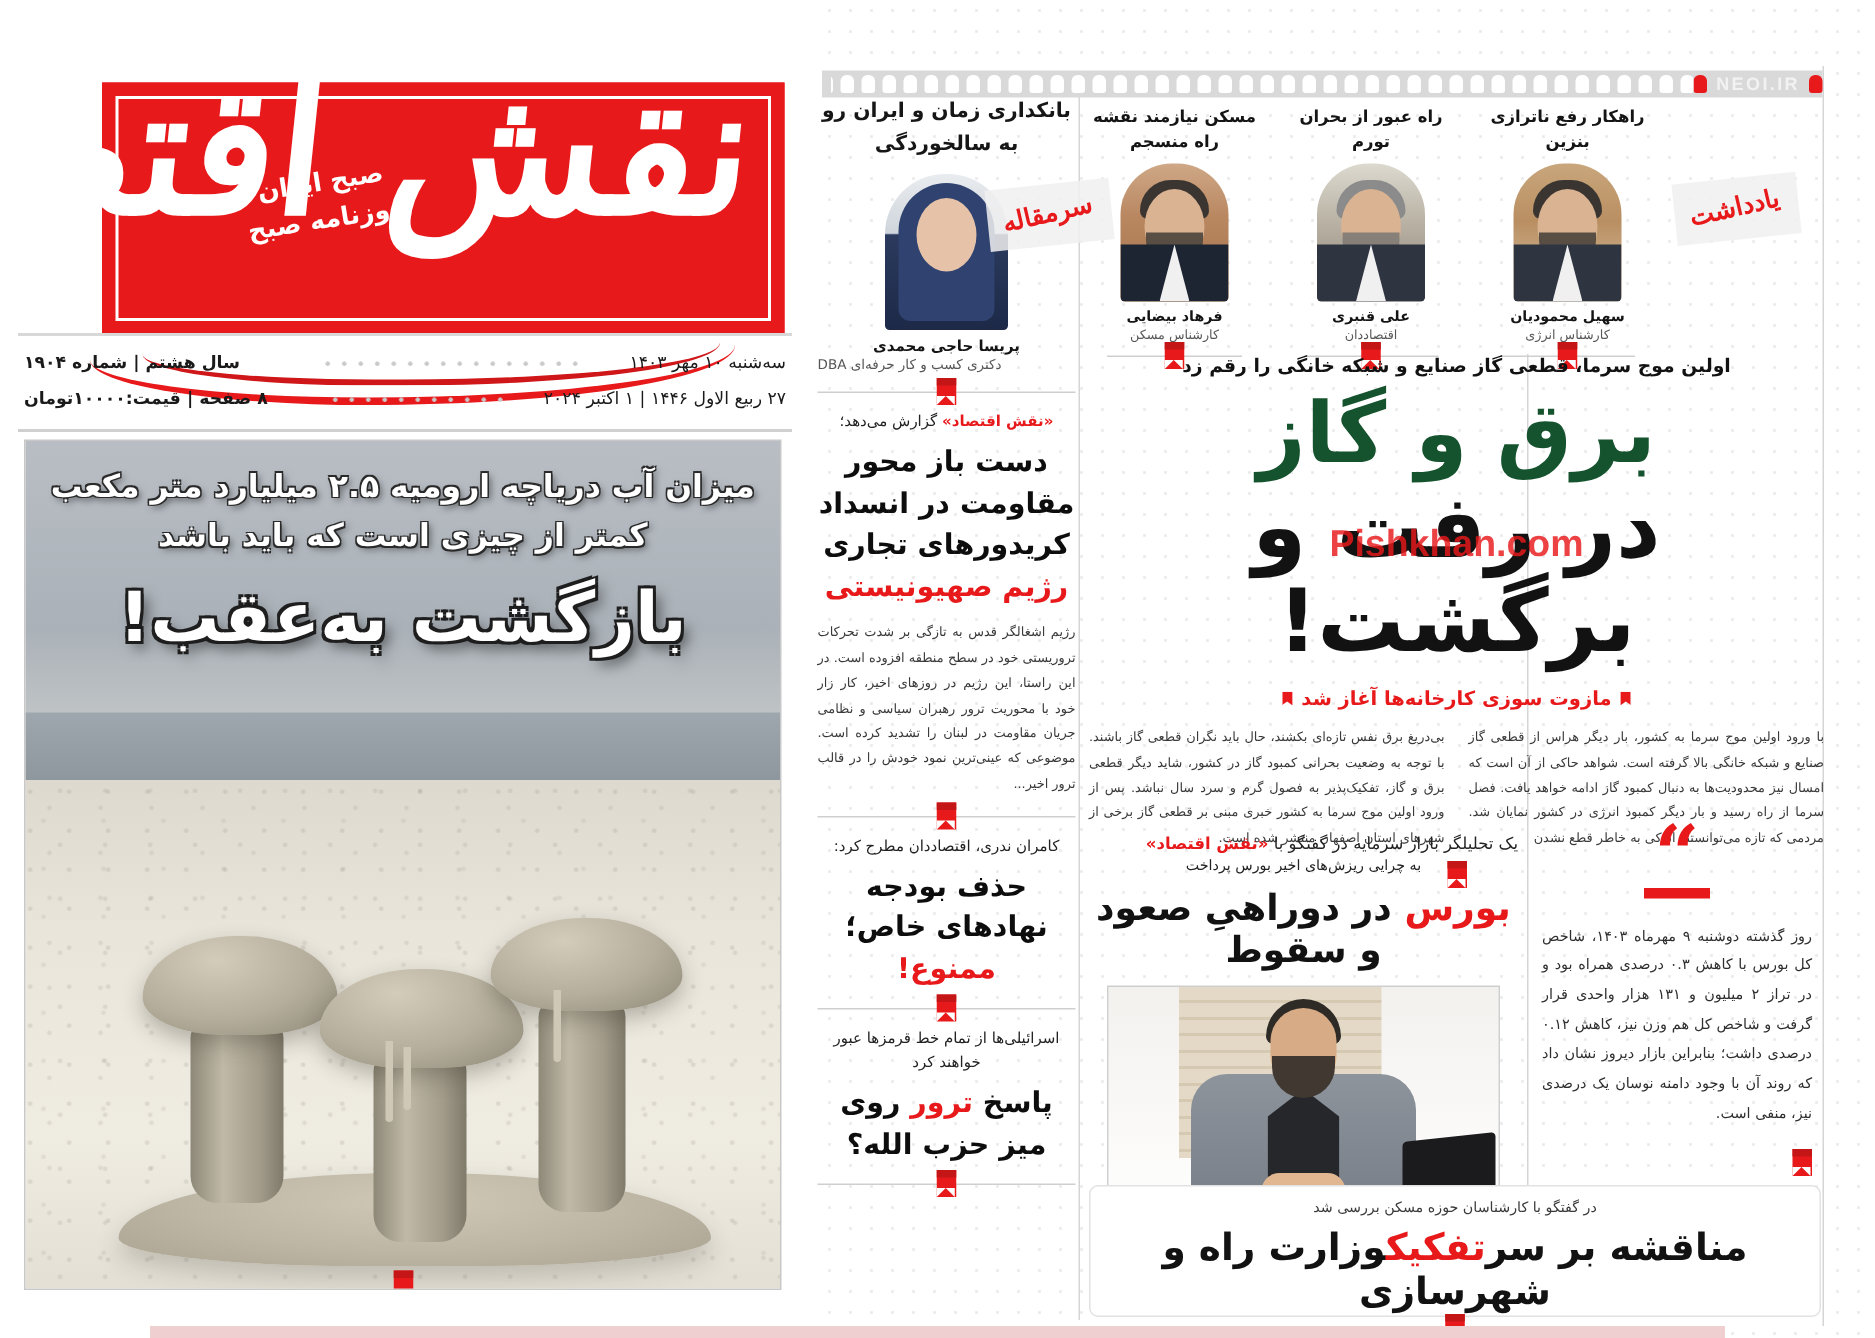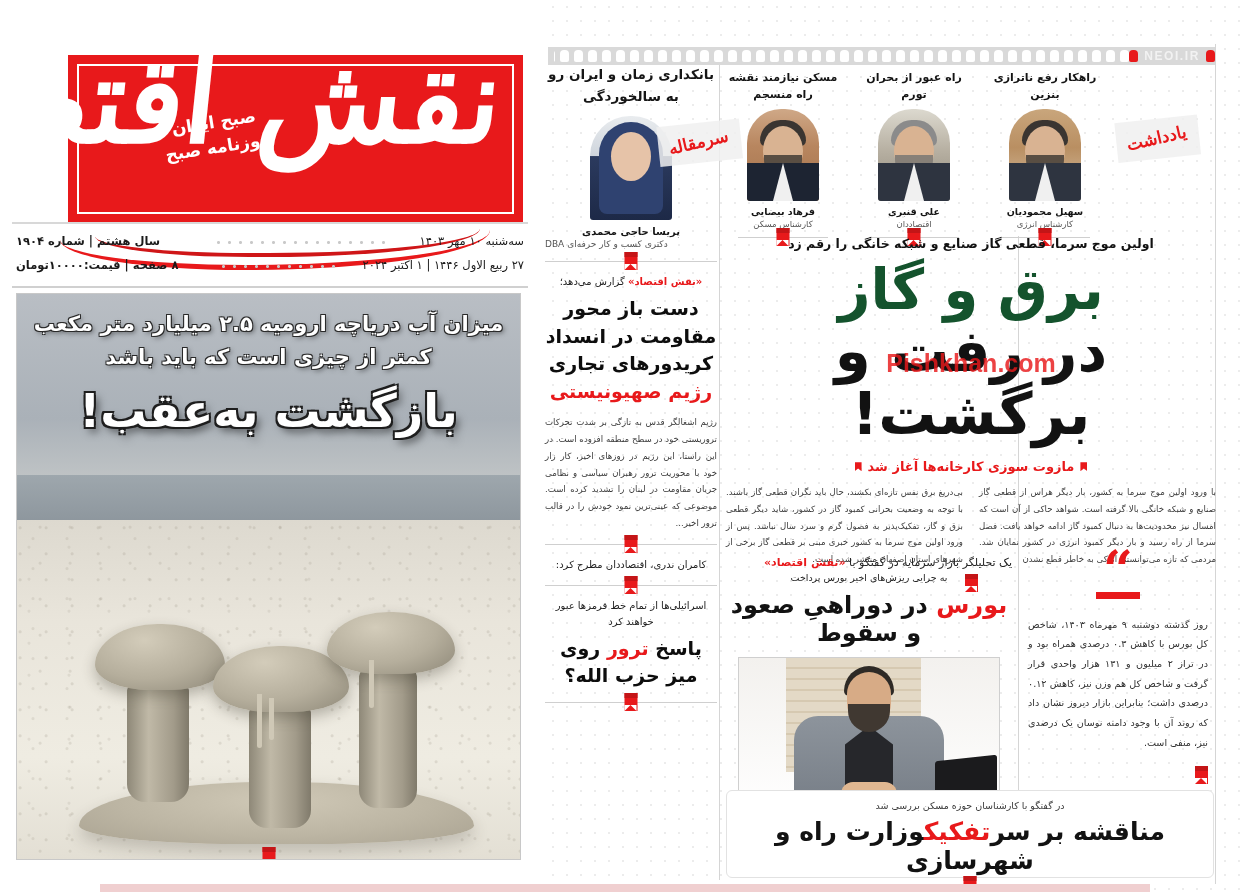--- a/index.html
+++ b/index.html
@@ -404,20 +404,24 @@
       </div>
       <div class="mid-body">رژیم اشغالگر قدس به تازگی بر شدت تحرکات تروریستی خود در سطح منطقه افزوده است. در این راستا، این رژیم در روزهای اخیر، کار زار خود با محوریت ترور رهبران سیاسی و نظامی جریان مقاومت در لبنان را تشدید کرده است. موضوعی که عینی‌ترین نمود خودش را در قالب ترور اخیر...</div>
     </div>
 
     <div class="sep-rule">
         <span class="tag"></span>
       </div>
 
     <div>
       <div class="mid-kicker">کامران ندری، اقتصاددان مطرح کرد:</div>
+      <div class="mid-title">
+        <span>حذف بودجه نهادهای خاص؛</span>
+        <span class="hl">ممنوع!</span>
+      </div>
     </div>
 
     <div class="sep-rule">
         <span class="tag"></span>
       </div>
 
     <div>
       <div class="mid-kicker">اسرائیلی‌ها از تمام خط قرمزها عبور خواهند کرد</div>
       <div class="mid-title">
         <span>پاسخ</span>

